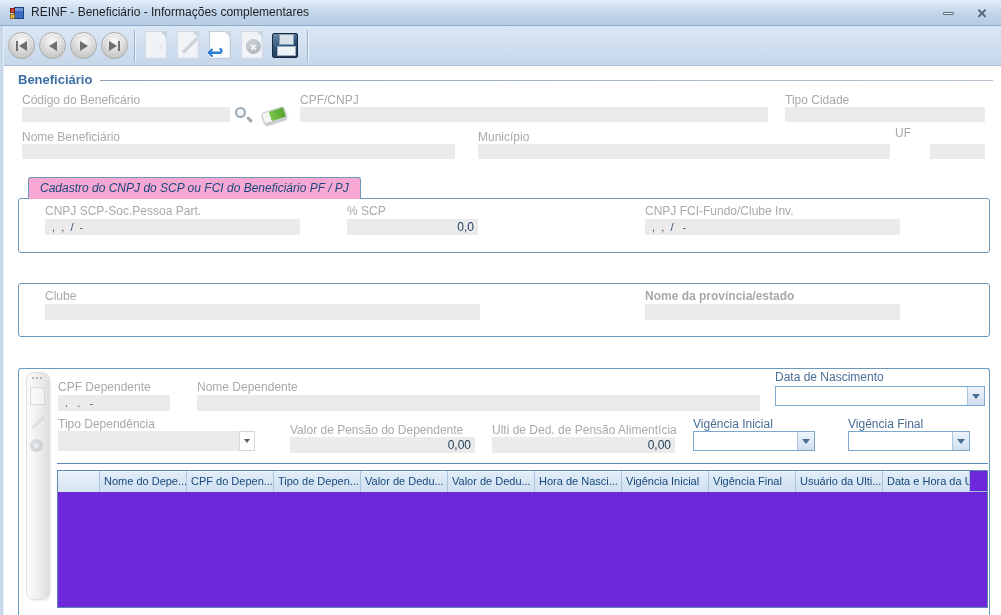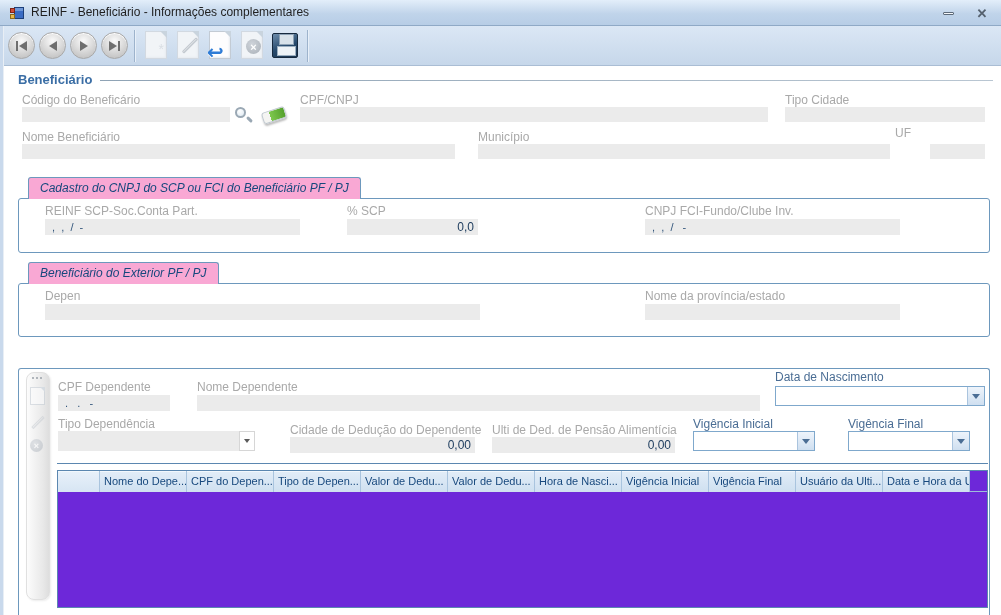--- a/index.html
+++ b/index.html
@@ -186,32 +186,31 @@
 
   <div class="flabel" style="left:22px; top:130px;">Nome Beneficiário</div>
   <div class="ffield" style="left:22px; top:144px; width:433px;"></div>
   <div class="flabel" style="left:478px; top:130px;">Município</div>
   <div class="ffield" style="left:478px; top:144px; width:412px;"></div>
   <div class="flabel" style="left:895px; top:126px;">UF</div>
   <div class="ffield" style="left:930px; top:144px; width:55px;"></div>
 
   <div class="grp-tab" style="top:177px;">Cadastro do CNPJ do SCP ou FCI do Beneficiário PF / PJ</div>
   <div class="grp-body" style="top:198px; height:55px;"></div>
-  <div class="flabel" style="left:45px; top:204px;">REINF SCP-Soc.Conta Part.</div>
+  <div class="flabel" style="left:45px; top:204px;">CNPJ SCP-Soc.Pessoa Part.</div>
   <div class="ffield tall" style="left:45px; top:219px; width:255px;"> ,  ,  /  -</div>
   <div class="flabel" style="left:347px; top:204px;">% SCP</div>
   <div class="ffield tall num" style="left:347px; top:219px; width:131px;">0,0</div>
   <div class="flabel" style="left:645px; top:204px;">CNPJ FCI-Fundo/Clube Inv.</div>
   <div class="ffield tall" style="left:645px; top:219px; width:255px;"> ,  ,  /   -</div>
 
-  <div class="grp-tab" style="top:262px;">Beneficiário do Exterior PF / PJ</div>
   <div class="grp-body" style="top:283px; height:54px;"></div>
-  <div class="flabel" style="left:45px; top:289px;">Depen</div>
+  <div class="flabel" style="left:45px; top:289px;">Clube</div>
   <div class="ffield tall" style="left:45px; top:304px; width:435px;"></div>
-  <div class="flabel" style="left:645px; top:289px;">Nome da província/estado</div>
+  <div class="flabel" style="left:645px; top:289px;font-weight:bold;">Nome da província/estado</div>
   <div class="ffield tall" style="left:645px; top:304px; width:255px;"></div>
 
   <div class="grp-body" style="top:368px; height:247px; border-bottom:none; border-radius:3px 3px 0 0;"></div>
 
   <div class="mini-strip">
     <div class="grip">
         <i></i>
         <i></i>
         <i></i>
       </div>
@@ -240,21 +239,21 @@
   </div>
 
   <div class="flabel" style="left:58px; top:417px;">Tipo Dependência</div>
   <div class="combo flat" style="left:58px; top:431px; width:197px;">
     <span></span>
     <span class="cbtn">
         <span class="carr"></span>
       </span>
   </div>
 
-  <div class="flabel" style="left:290px; top:423px;">Cidade de Dedução do Dependente</div>
+  <div class="flabel" style="left:290px; top:423px;">Valor de Pensão do Dependente</div>
   <div class="ffield tall num" style="left:290px; top:437px; width:185px;">0,00</div>
   <div class="flabel" style="left:492px; top:423px;">Ulti de Ded. de Pensão Alimentícia</div>
   <div class="ffield tall num" style="left:492px; top:437px; width:183px;">0,00</div>
 
   <div class="flabel navy" style="left:693px; top:417px;">Vigência Inicial</div>
   <div class="combo" style="left:693px; top:431px; width:122px;">
     <span></span>
     <span class="cbtn">
         <span class="carr"></span>
       </span>

